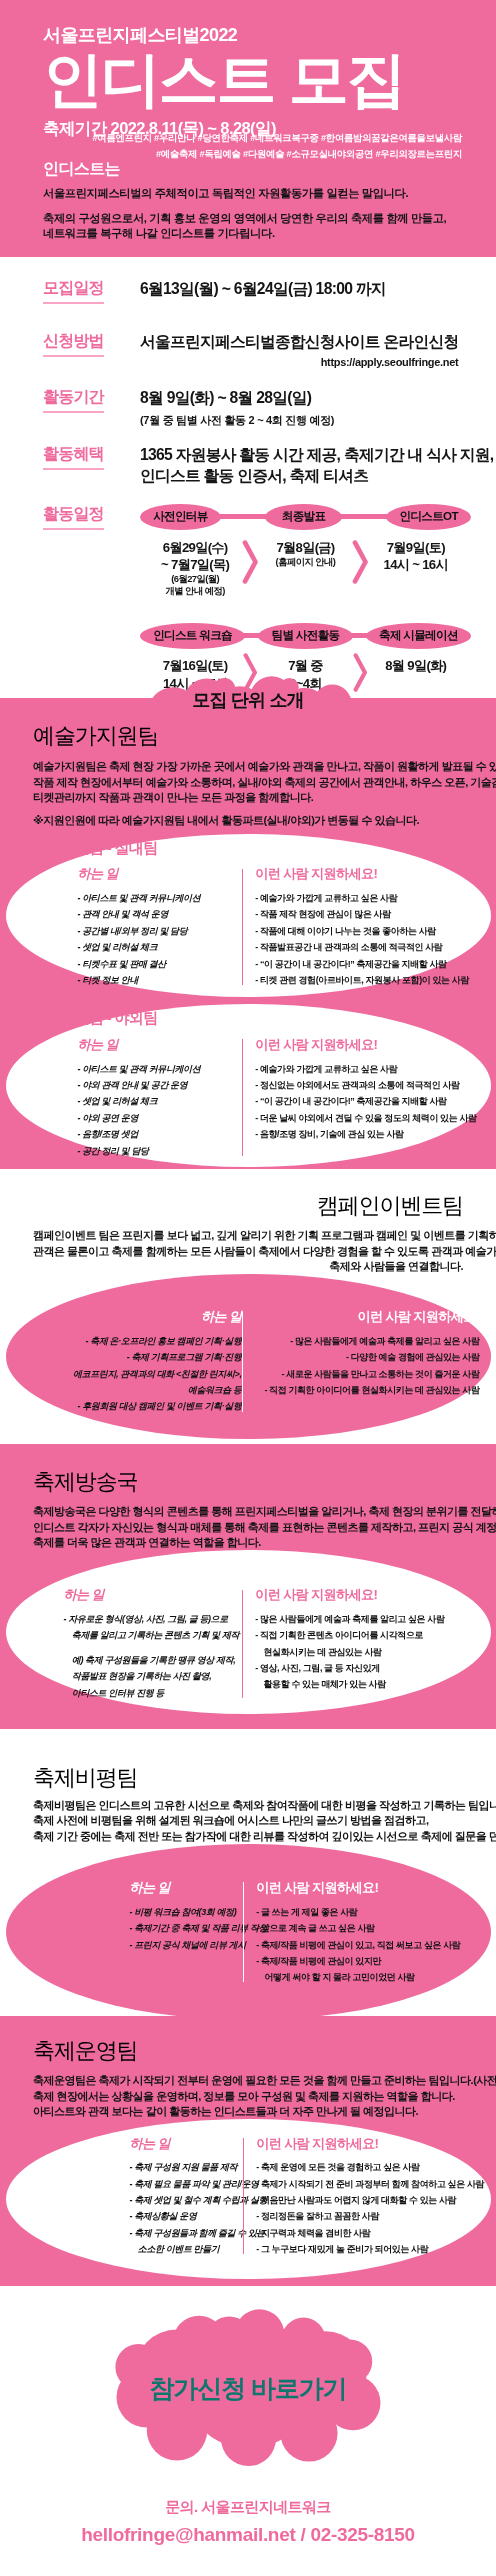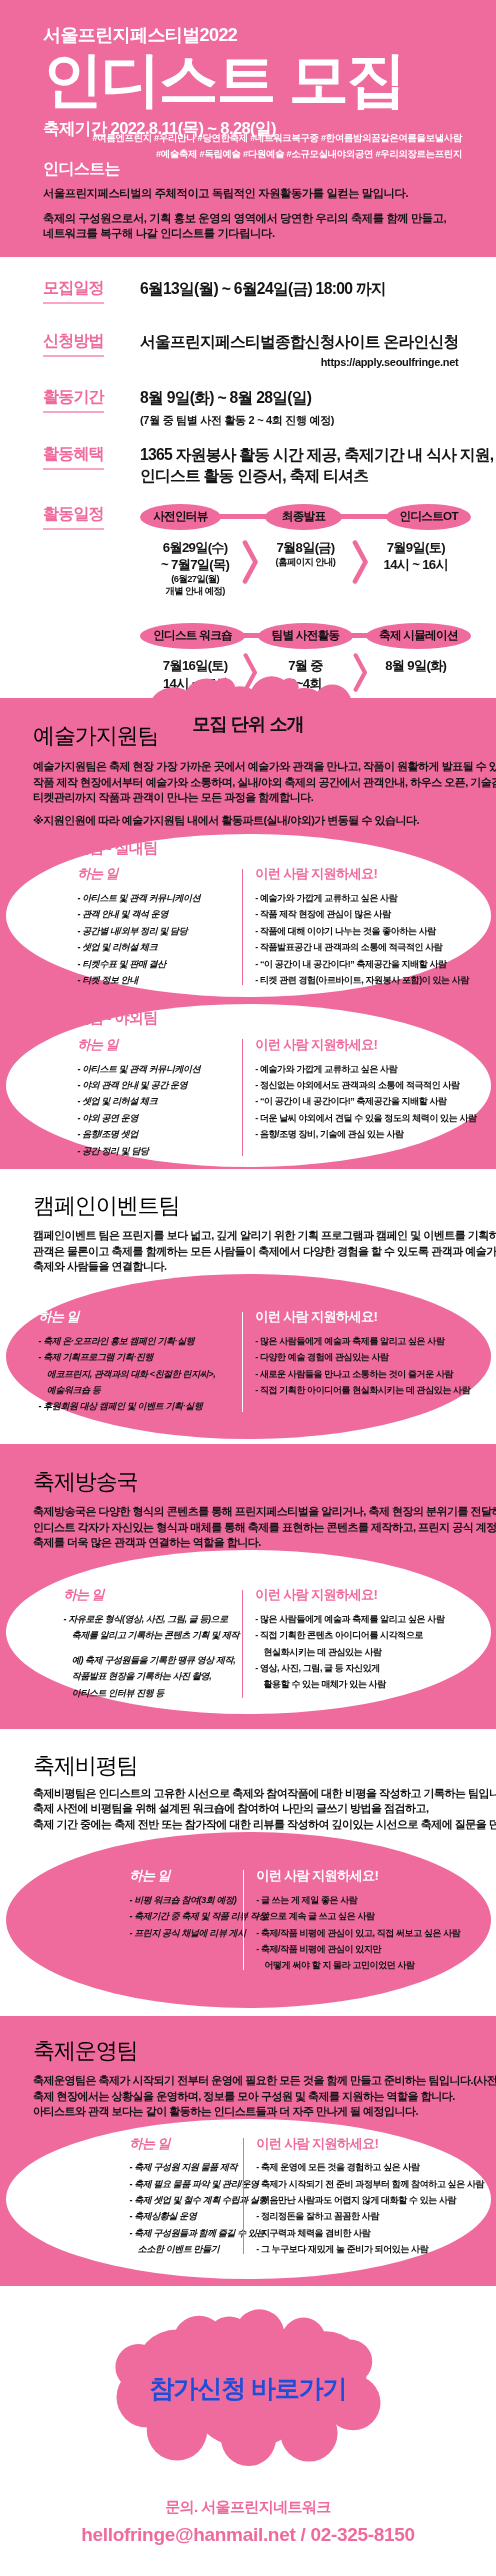--- a/index.html
+++ b/index.html
@@ -74,43 +74,43 @@
   .chev svg { width: 100%; height: 100%; }
   .chev.c1 { left: 102px; top: 36px; }
   .chev.c2 { left: 212px; top: 36px; }
   .flow2 .chev { top: 30px; height: 39px; }
 
   
   .team { position: relative; }
   .pinkbg { background: var(--pink, #ef6b9e); }
   .whitebg { background: #ffffff; }
   .t1 { height: 471px; }
-  .t2 { height: 275px; }
+  .t2 { height: 275px; text-align: right; }
   .t3 { height: 285px; }
   .t4 { height: 287px; }
   .t5 { height: 270px; }
   .twrap { padding: 0 33px; }
   .t1 .twrap { padding-top: 25px; }
   .t2 .twrap { padding-top: 24px; }
   .t3 .twrap { padding-top: 25px; }
-  .t4 .twrap { padding-top: 24px; }
+  .t4 .twrap { padding-top: 36px; }
   .t5 .twrap { padding-top: 22px; }
   .team-title { font-size: 22px; font-weight: 400; letter-spacing: -1.1px; line-height: 1.2; color: #000000; }
   .team-desc { margin-top: 8.8px; }
   .t1 .team-desc { margin-top: 10px; }
   .t4 .team-desc { margin-top: 6.6px; }
   .dline { font-size: 11px; font-weight: 700; letter-spacing: -0.5px; line-height: 1.4; color: #141414; white-space: nowrap; }
   .team-note { margin-top: 7.7px; font-size: 11px; font-weight: 800; letter-spacing: -0.5px; color: #141414; }
 
   
   .blob { position: relative; }
   .blob-intro { position: absolute; top: -34px; left: 50%; transform: translateX(-50%); width: 237px; height: 83px; z-index: 2; }
   .blob-intro svg, .blob-cta svg { position:absolute; inset:0; width:100%; height:100%; fill: var(--pink, #ef6b9e); }
   .blob-intro-text {
-    position: absolute; left: 0; right: 0; top: 48px; text-align: center;
+    position: absolute; left: 0; right: 0; top: 24px; text-align: center;
     font-size: 18px; font-weight: 800; letter-spacing: -0.8px; color: #111111;
   }
 
   
   .obox { width: 485px; margin: 0 auto; border-radius: 50%; position: relative; }
   .obox.white { background: #ffffff; }
   .obox.pink  { background: var(--pink, #ef6b9e); }
   .obox-title { text-align: left; padding-top: 5px; font-size: 15px; font-weight: 800; letter-spacing: -0.7px; color: var(--pink, #ef6b9e); }
   .ocols { display: flex; align-items: stretch; }
   .ocol.l { flex: none; font-style: italic; }
@@ -140,21 +140,21 @@
   .bd .ocol.l { width: 113px; }
   .be { height: 160px; }
   .be .ocols { padding: 15.4px 11px 0 124px; }
   .be .ocol.l { width: 113px; }
 
   
   .bottom { height: 289px; background: #ffffff; position: relative; }
   .blob-cta { width: 309px; height: 165px; margin: 0 auto; top: 15.4px; cursor: pointer; }
   .blob-cta-text {
     position: absolute; left: 0; right: 0; top: 71px; text-align: center;
-    font-size: 25px; font-weight: 800; letter-spacing: -1.1px; color: #1d4ed8;
+    font-size: 25px; font-weight: 800; letter-spacing: -1.1px; color: #0f766e;
   }
   .footer { text-align: center; margin-top: 47px; color: var(--pink, #ef6b9e); }
   .f1 { font-size: 15px; font-weight: 800; letter-spacing: -0.6px; }
   .f2 { font-size: 19px; font-weight: 800; letter-spacing: -0.3px; margin-top: 6.6px; }
 </style>
 </head>
 <body>
 
 <div class="page">
 
@@ -453,21 +453,21 @@
         </div>
       </div>
     </div>
   </section>
 
   <section class="team whitebg t4">
     <div class="twrap">
       <h2 class="team-title">축제비평팀</h2>
       <div class="team-desc">
           <div class="dline">축제비평팀은 인디스트의 고유한 시선으로 축제와 참여작품에 대한 비평을 작성하고 기록하는 팀입니다.</div>
-          <div class="dline">축제 사전에 비평팀을 위해 설계된 워크숍에 참여하여 나만의 글쓰기 방법을 점검하고,</div>
+          <div class="dline">축제 사전에 비평팀을 위해 설계된 워크숍에 어시스트 나만의 글쓰기 방법을 점검하고,</div>
           <div class="dline">축제 기간 중에는 축제 전반 또는 참가작에 대한 리뷰를 작성하여 깊이있는 시선으로 축제에 질문을 던지는 역할을 합니다.</div>
         </div>
     </div>
     <div class="obox pink bd">
       <div class="ocols">
         <div class="ocol l">
           <div class="ohead">하는 일</div>
           <div>
               <div class="oline item">- 비평 워크숍 참여(3회 예정)</div>
               <div class="oline item">- 축제기간 중 축제 및 작품 리뷰 작성</div>

